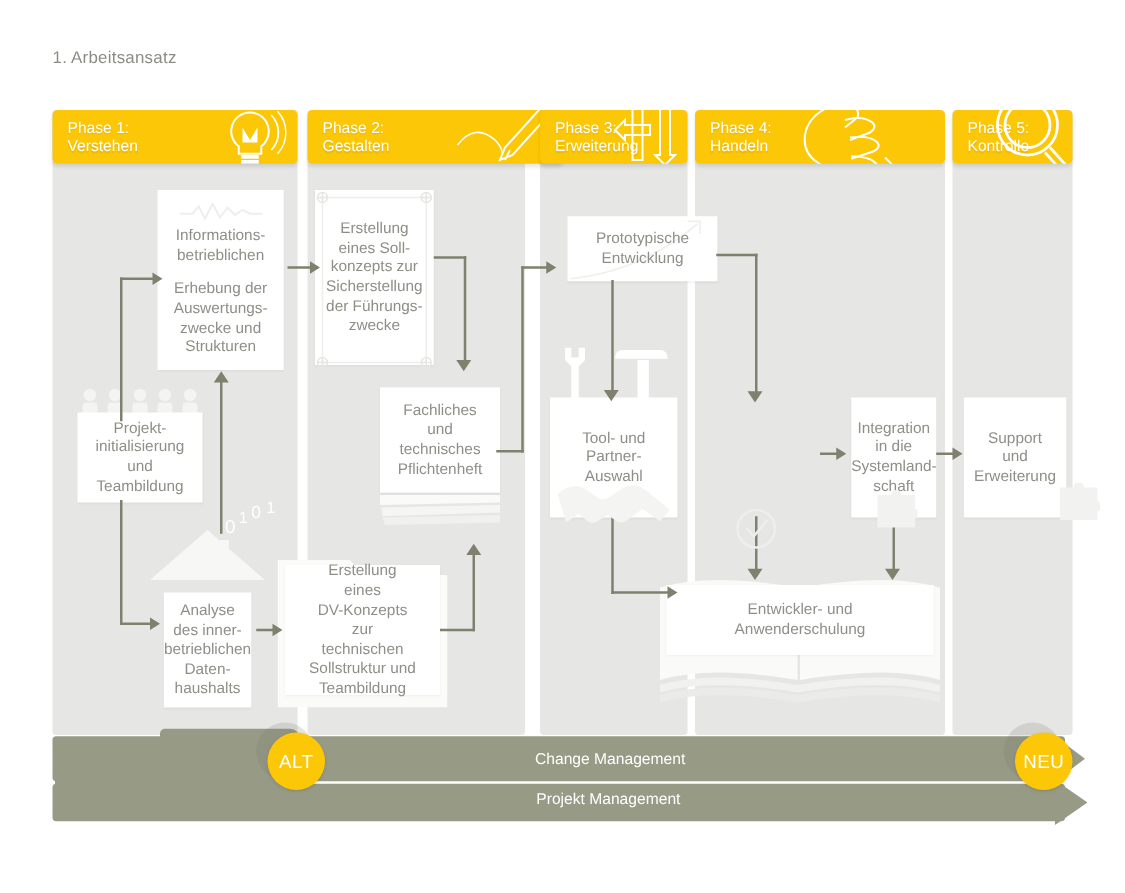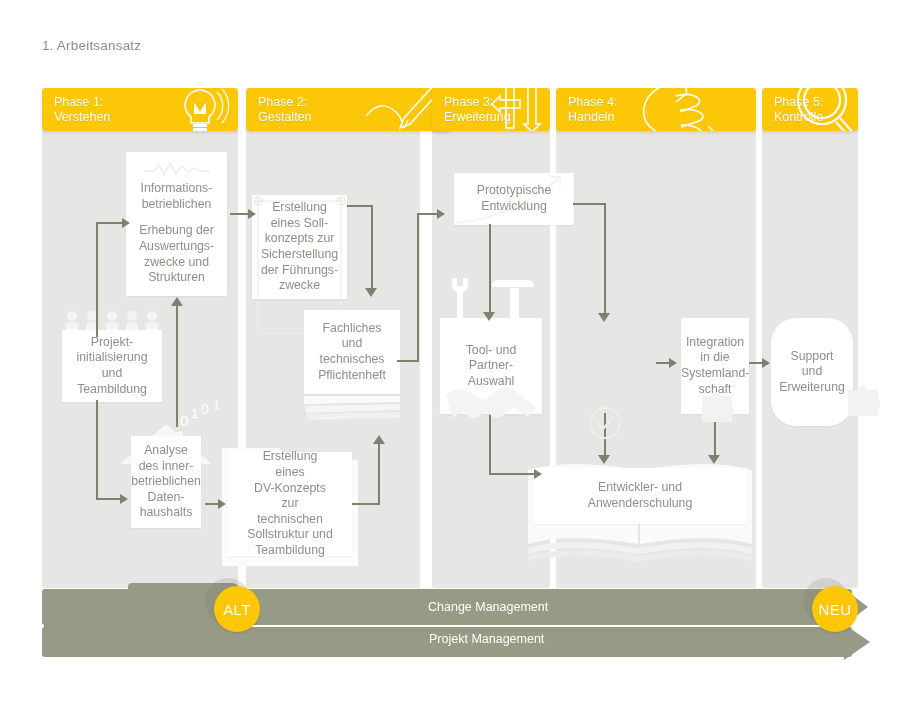--- a/index.html
+++ b/index.html
@@ -251,31 +251,31 @@
 
   <div class="box" style="left:62px;top:330px;width:100px;height:72px;">
     <div class="txt">
       <span class="ln">Projekt-</span>
       <span class="ln">initialisierung</span>
       <span class="ln">und</span>
       <span class="ln">Teambildung</span>
     </div>
   </div>
 
-  <div class="box" style="left:131px;top:436px;width:70px;height:92px;">
+  <div class="box" style="left:131px;top:474px;width:70px;height:92px;">
     <div class="txt">
       <span class="ln">Analyse</span>
       <span class="ln">des inner-</span>
       <span class="ln">betrieblichen</span>
       <span class="ln">Daten-</span>
       <span class="ln">haushalts</span>
     </div>
   </div>
 
-  <div class="box" style="left:252px;top:152px;width:95px;height:104px;margin-top:43px;">
+  <div class="box" style="left:252px;top:152px;width:95px;height:140px;">
     <svg style="position:absolute;left:0;top:0;width:95px;height:144px;" viewBox="0 0 95 144">
       <rect x="6" y="6" width="83" height="132" fill="none" stroke="#ededeb" stroke-width="1.2"></rect>
       <g stroke="#e6e6e4" stroke-width="1.2" fill="none">
         <circle cx="6" cy="6" r="4"></circle>
           <circle cx="89" cy="6" r="4"></circle>
         <circle cx="6" cy="138" r="4"></circle>
           <circle cx="89" cy="138" r="4"></circle>
         <path d="M2 6 h8 M6 2 v8 M85 6 h8 M89 2 v8 M2 138 h8 M6 134 v8 M85 138 h8 M89 134 v8"></path>
       </g>
     </svg>
@@ -329,21 +329,21 @@
 
   <div class="box" style="left:681px;top:318px;width:68px;height:96px;">
     <div class="txt">
       <span class="ln">Integration</span>
       <span class="ln">in die</span>
       <span class="ln">Systemland-</span>
       <span class="ln">schaft</span>
     </div>
   </div>
 
-  <div class="box" style="left:771px;top:318px;width:82px;height:108px;border-radius:25px;">
+  <div class="box" style="left:771px;top:318px;width:82px;height:96px;">
     <div class="txt">
       <span class="ln">Support und</span>
       <span class="ln">Erweiterung</span>
     </div>
   </div>
 
   <div class="box" style="left:533px;top:468px;width:214px;height:56px;">
     <div class="txt">
       <span class="ln">Entwickler- und Anwenderschulung</span>
     </div>

